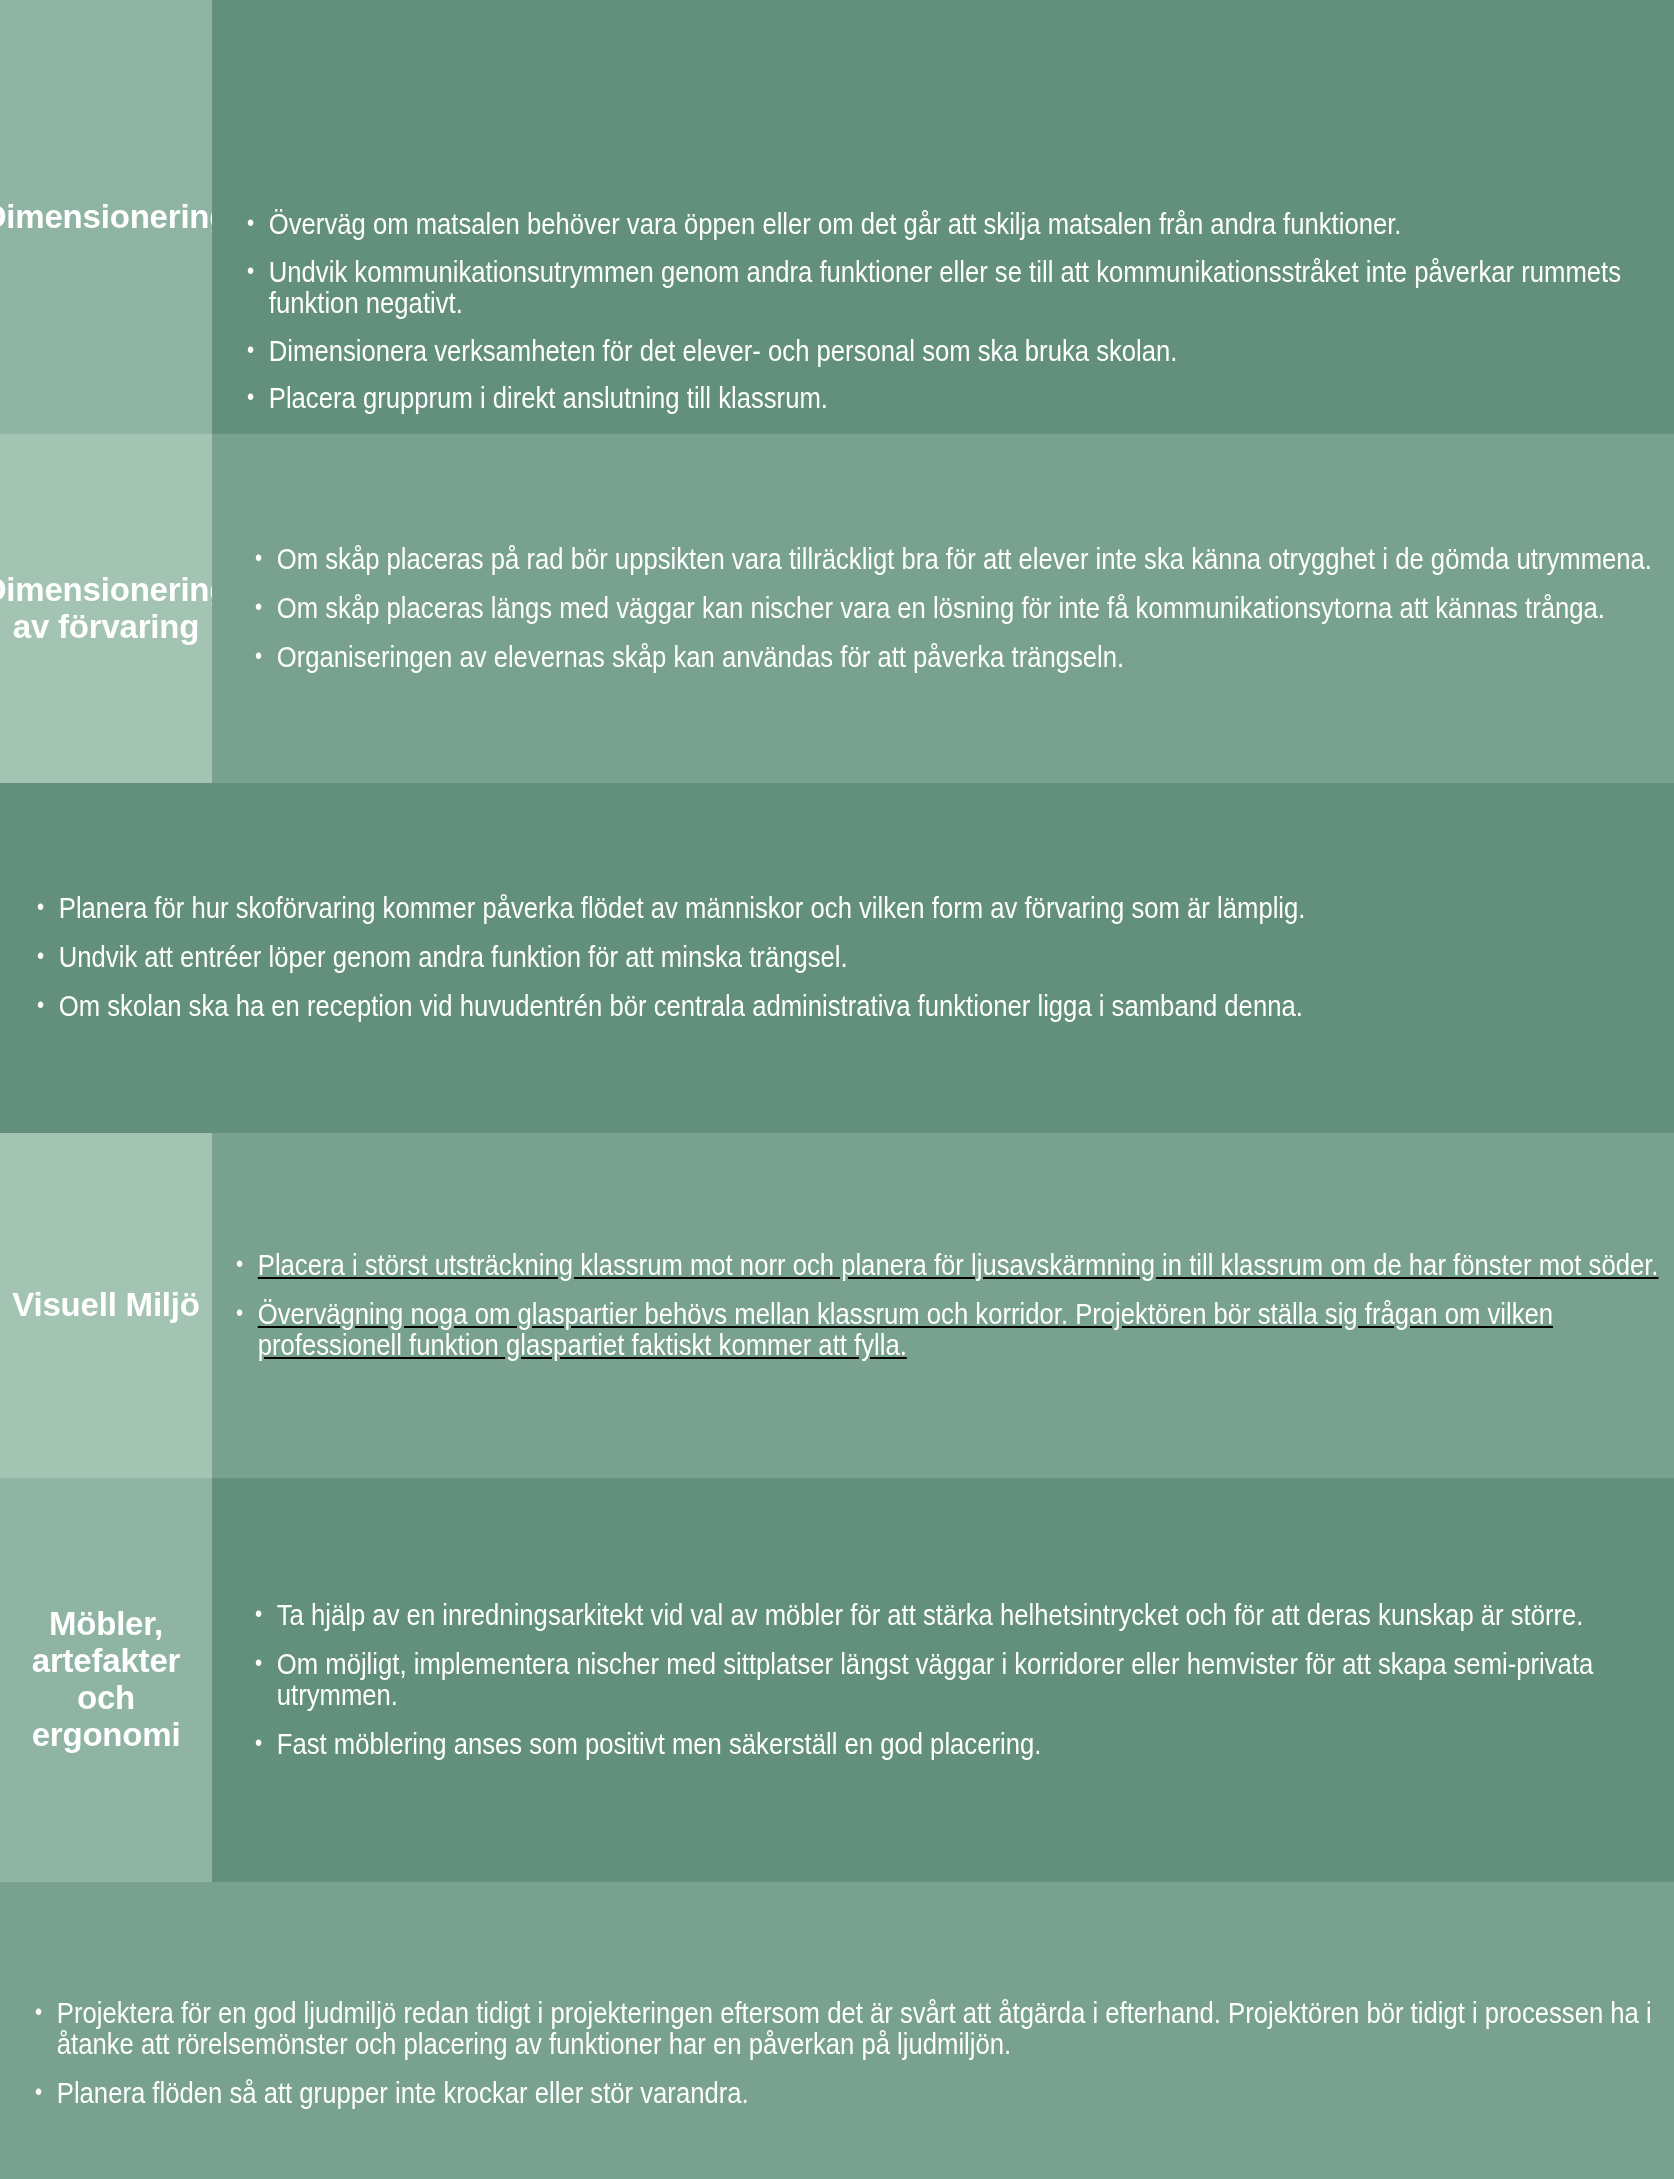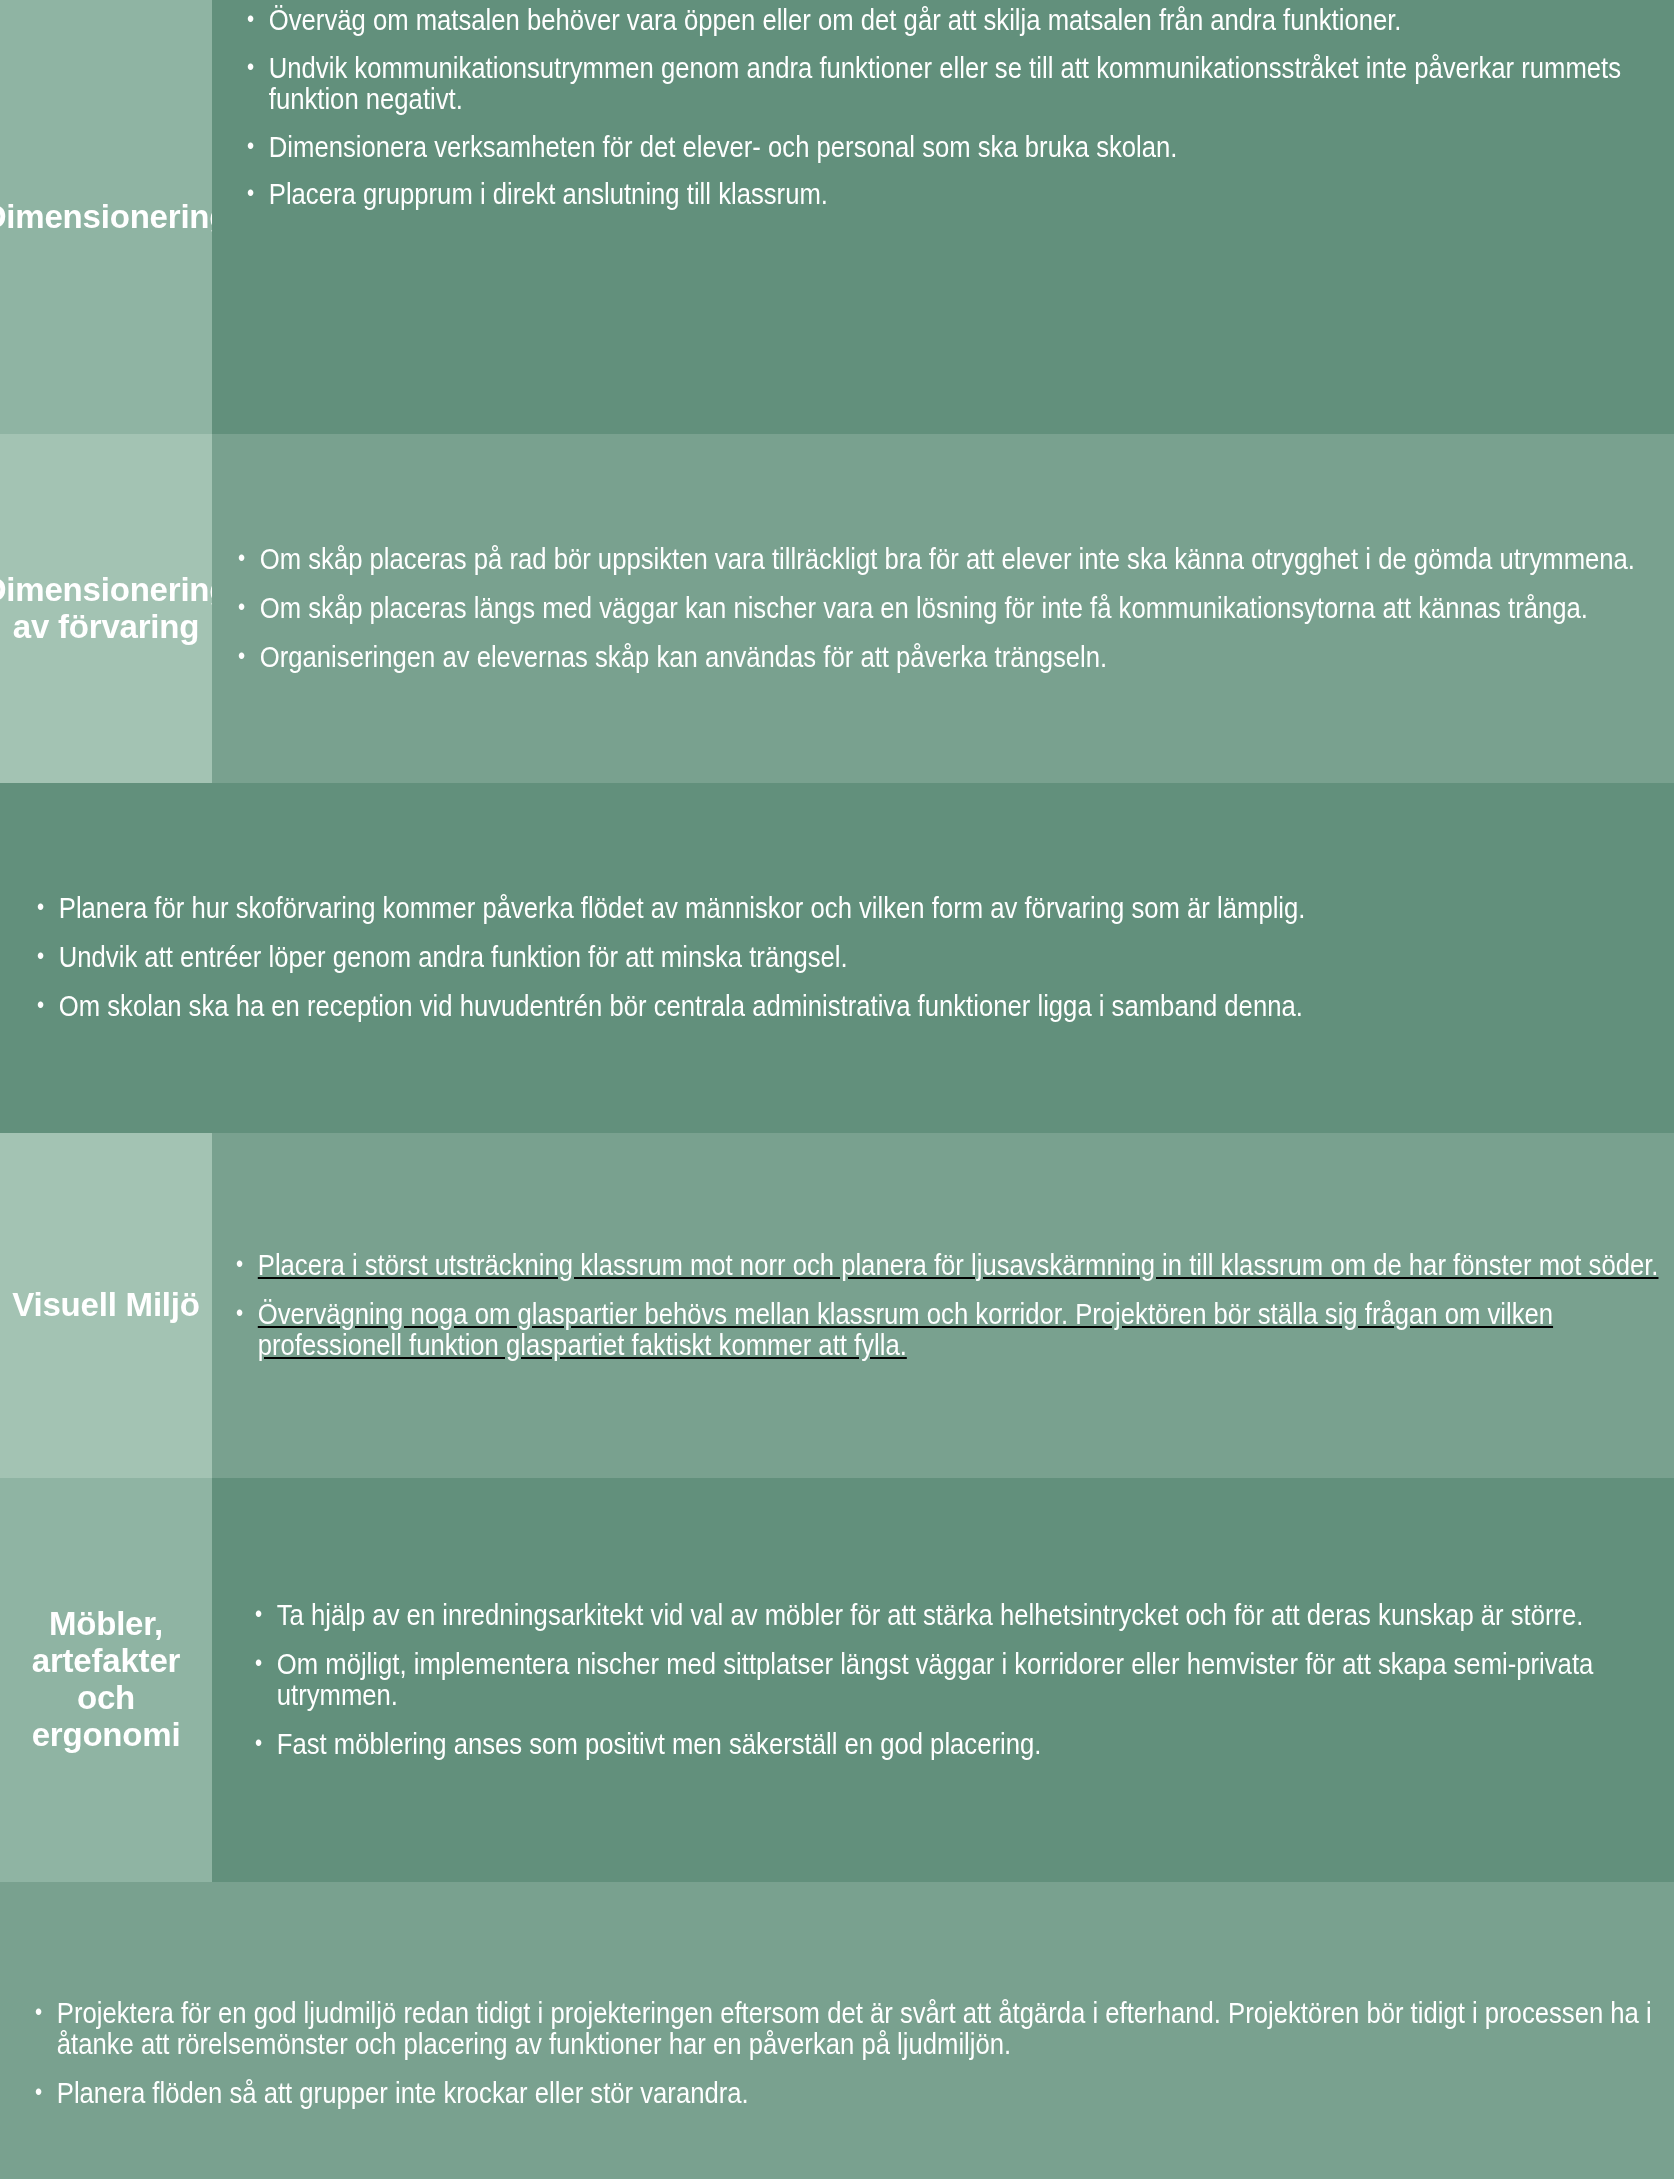--- a/index.html
+++ b/index.html
@@ -78,23 +78,23 @@
   .bullets li::before {
     content: "\2022";
     position: absolute;
     left: 3.5px;
     top: -0.9px;
     font-size: 23px;
     line-height: 1.35;
   }
 
   
-  .row-1 .content-cell { padding-left: 32px; padding-top: 5.3px; justify-content: flex-start; }
+  .row-1 .content-cell { padding-left: 32px; padding-top: 5.3px; justify-content: flex-end; }
   .row-1 .bullets li { margin-bottom: 16px; }
-  .row-2 .content-cell { padding-left: 23px; }
+  .row-2 .content-cell { padding-left: 40px; }
   .row-3 .content-cell { }
   .row-4 .content-cell { padding-left: 21px; text-decoration: underline; }
   .row-5 .content-cell { padding-left: 40px; }
   .row-6 .content-cell { padding-left: 32px; }
 </style>
 </head>
 <body>
 
 <div id="sheet">
 

